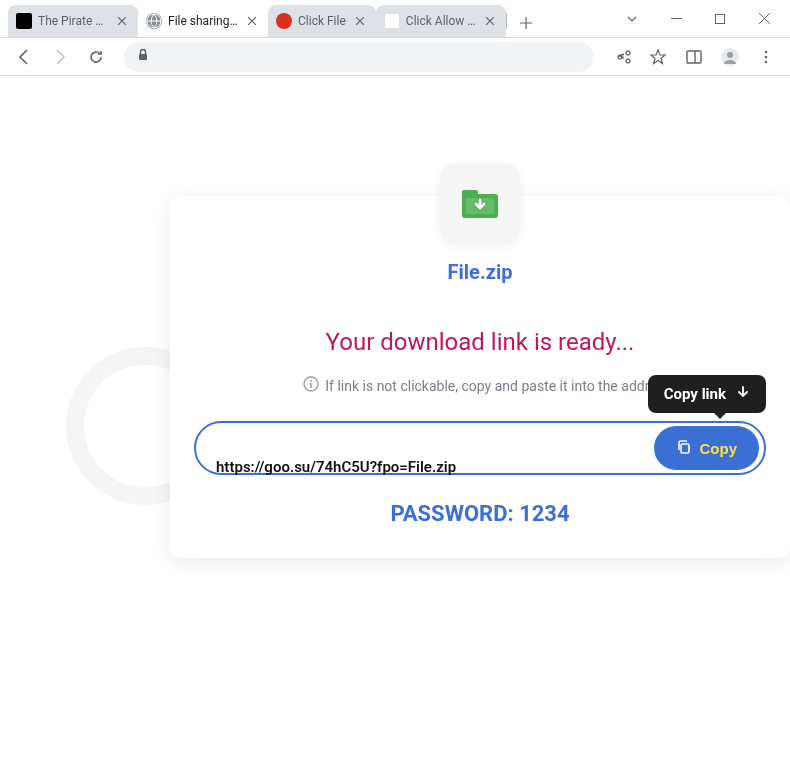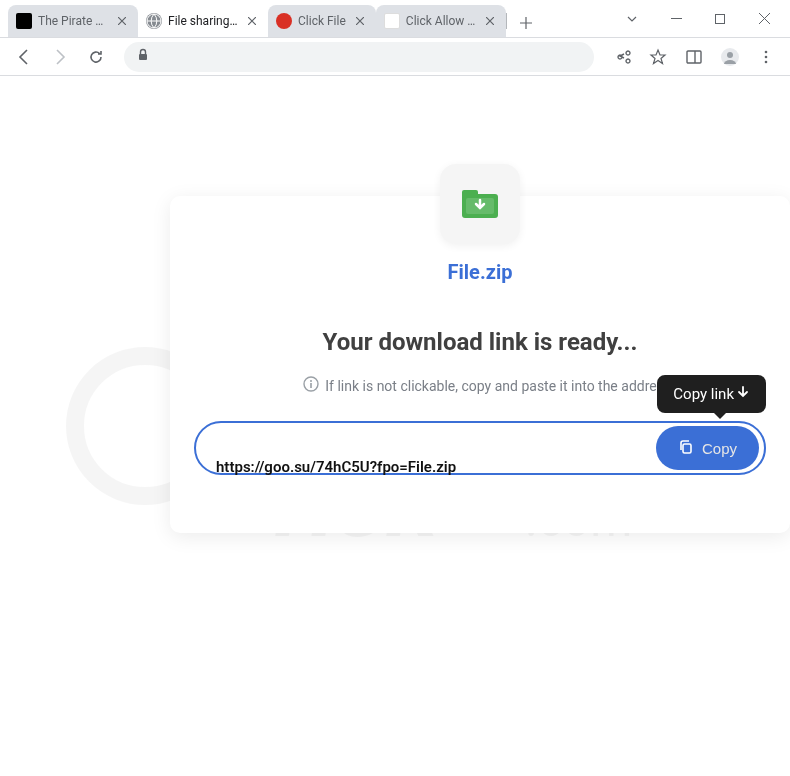--- a/index.html
+++ b/index.html
@@ -184,22 +184,22 @@
       box-shadow: 0 2px 8px rgba(0,0,0,0.06);
     }
     .filename {
       font-size: 20px;
       font-weight: 700;
       color: #3b6fd6;
       margin-bottom: 24px;
     }
     .headline {
       font-size: 24px;
-      font-weight: 700;
-      color: #404040;
+      font-weight: 400;
+      color: #be185d;
       margin-bottom: 20px;
       margin-top: 44px;
     }
     .hint {
       font-size: 14px;
       color: #7a7f87;
       display: flex;
       align-items: center;
       justify-content: center;
       gap: 6px;
@@ -220,45 +220,45 @@
       text-align: left;
       font-size: 15px;
       font-weight: 600;
       color: #111;
       overflow: hidden;
       white-space: nowrap;
       margin-top: 38px;
     }
     .copy-btn {
       background: #3b6fd6;
-      color: #e5e5e5;
+      color: #fde047;
       border: none;
       border-radius: 22px;
       height: 44px;
       padding: 0 22px;
       font-size: 15px;
-      font-weight: 400;
+      font-weight: 700;
       display: flex;
       align-items: center;
       gap: 8px;
       cursor: pointer;
     }
     .tooltip {
       position: absolute;
       top: -48px;
       right: -2px;
       background: #1f1f1f;
       color: #fff;
       padding: 10px 16px;
       border-radius: 8px;
       font-size: 15px;
-      font-weight: 400;
-      display: flex;
-      align-items: center;
-      gap: 2px;
+      font-weight: 700;
+      display: flex;
+      align-items: center;
+      gap: 10px;
     }
     .tooltip::after {
       content: '';
       position: absolute;
       bottom: -6px;
       right: 40px;
       border-left: 6px solid transparent;
       border-right: 6px solid transparent;
       border-top: 6px solid #1f1f1f;
     }
@@ -453,14 +453,15 @@
       <button class="copy-btn">
         <span>
           <svg width="16" height="16" viewBox="0 0 16 16">
               <rect x="5" y="5" width="8" height="9" rx="1.5" stroke="#fff" stroke-width="1.6" fill="none"></rect>
               <path d="M3,11 v-7 a2,2 0 0 1 2,-2 h6" stroke="#fff" stroke-width="1.6" fill="none"></path>
             </svg>
         </span>
         <span>Copy</span>
       </button>
     </div>
+    <div class="password">PASSWORD: 1234</div>
   </div>
 </div>
 
 </body></html>

